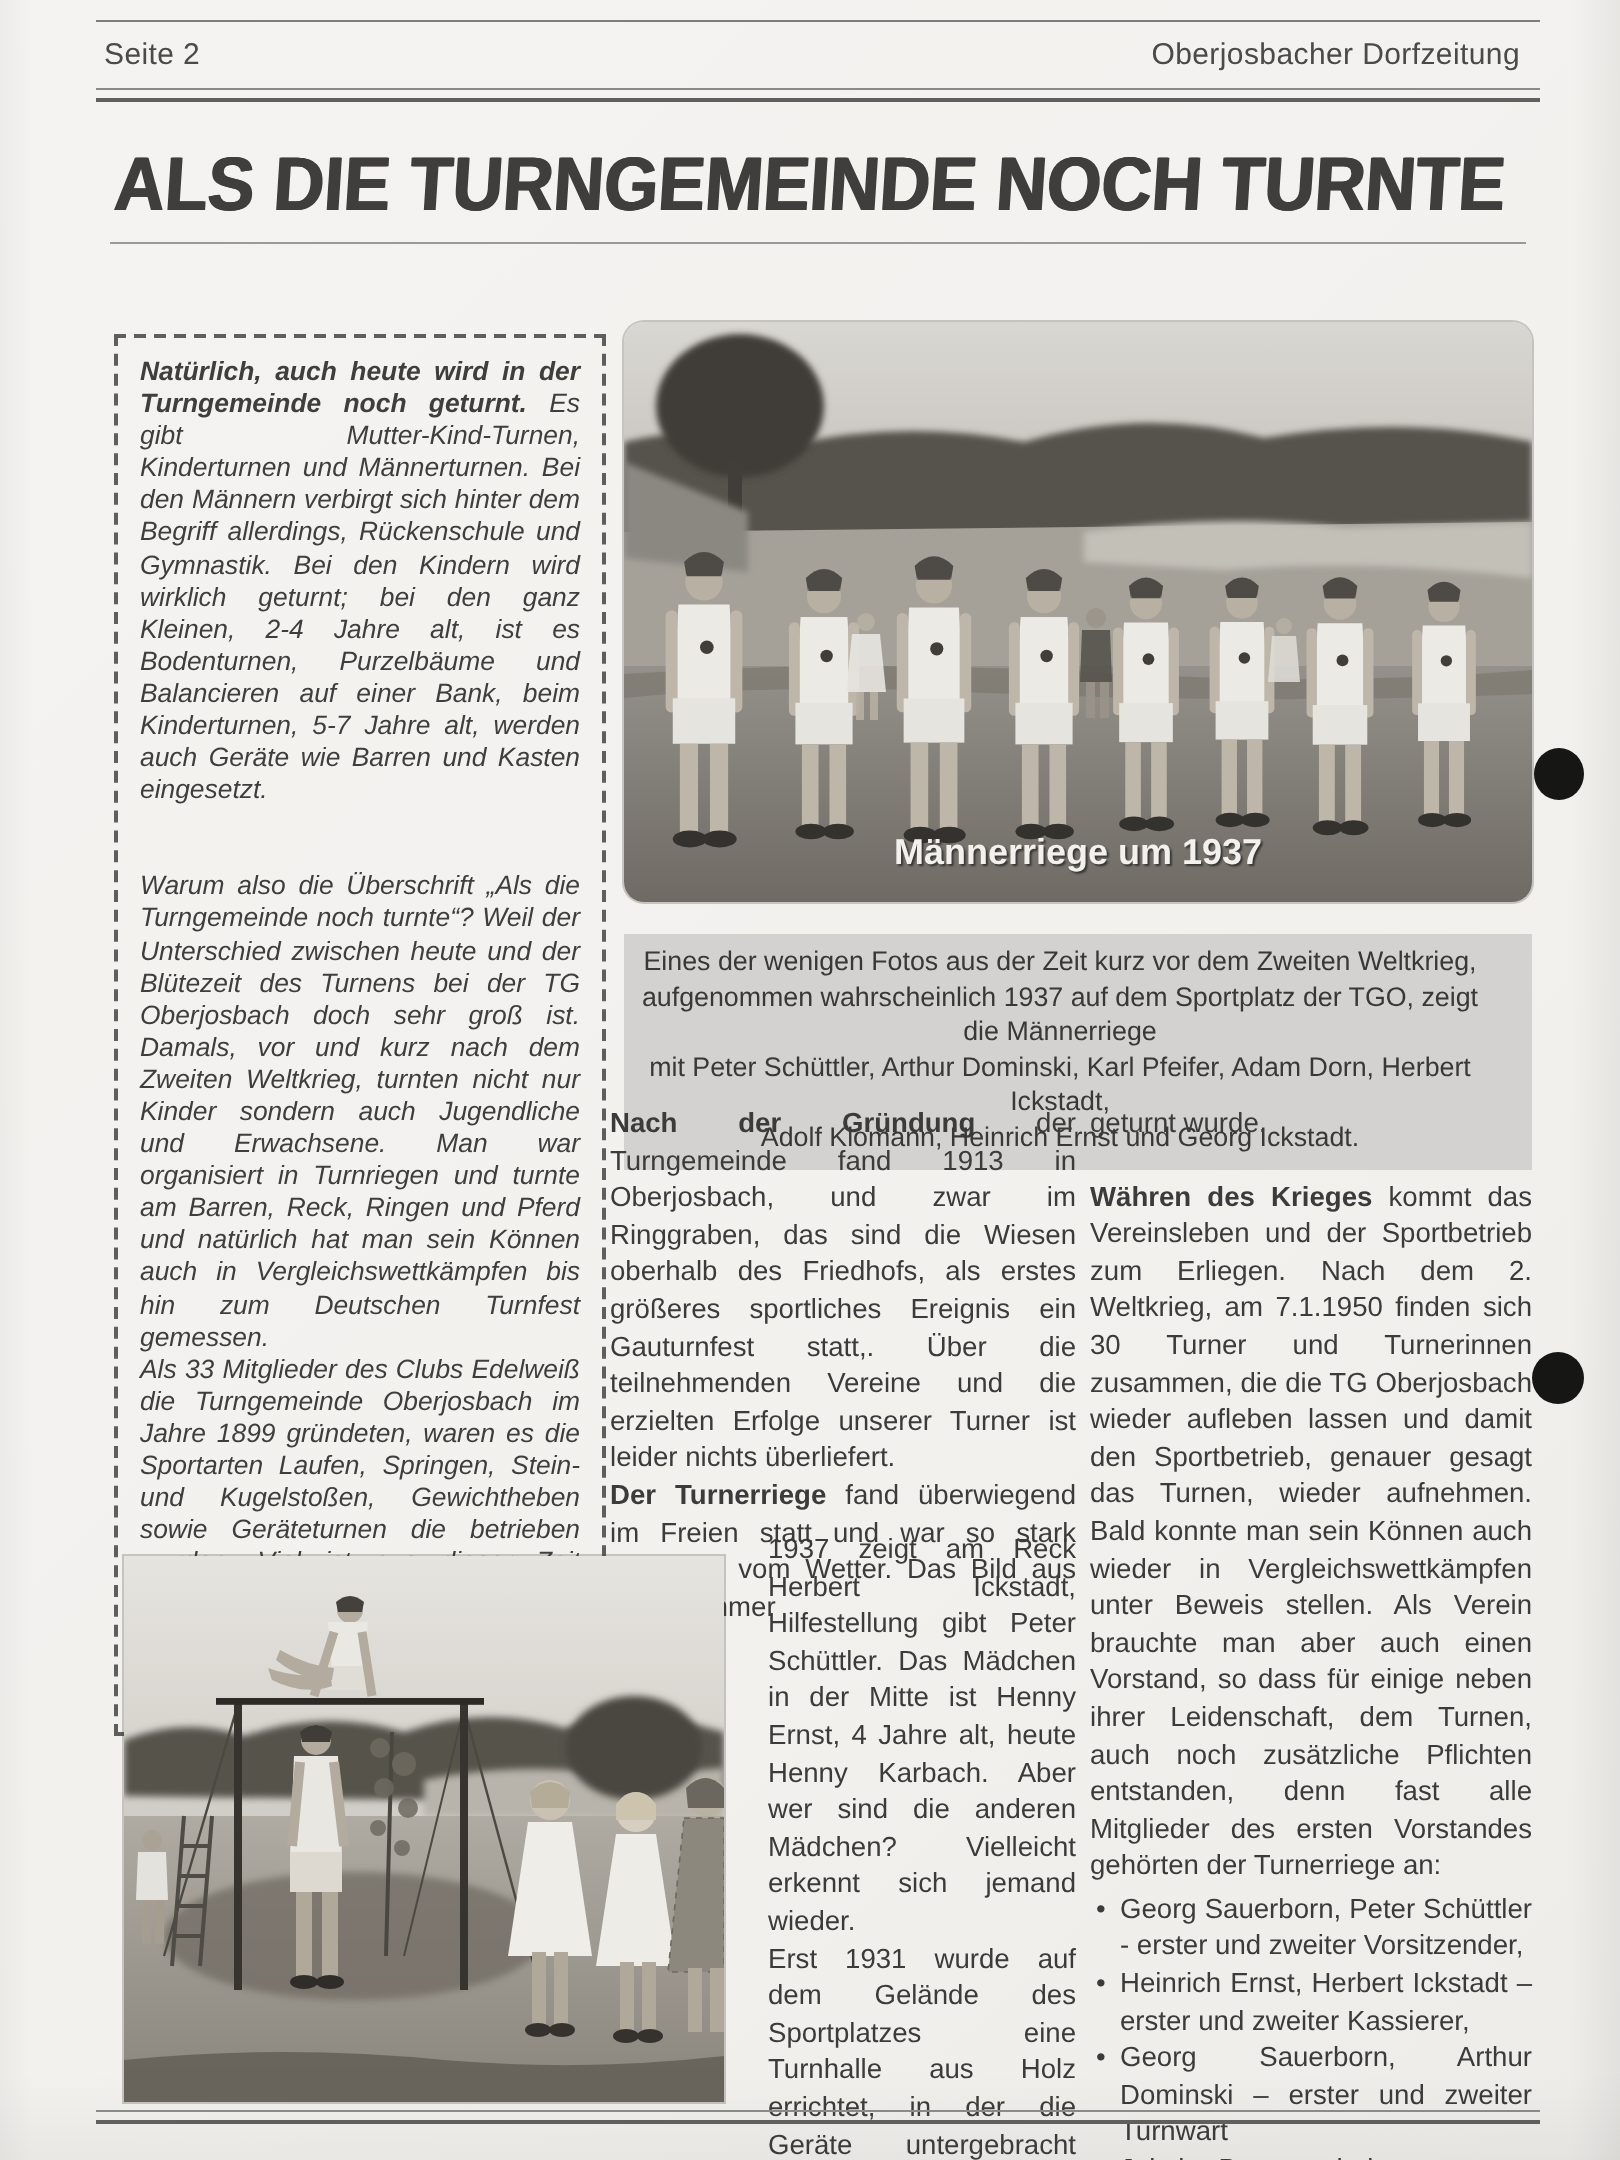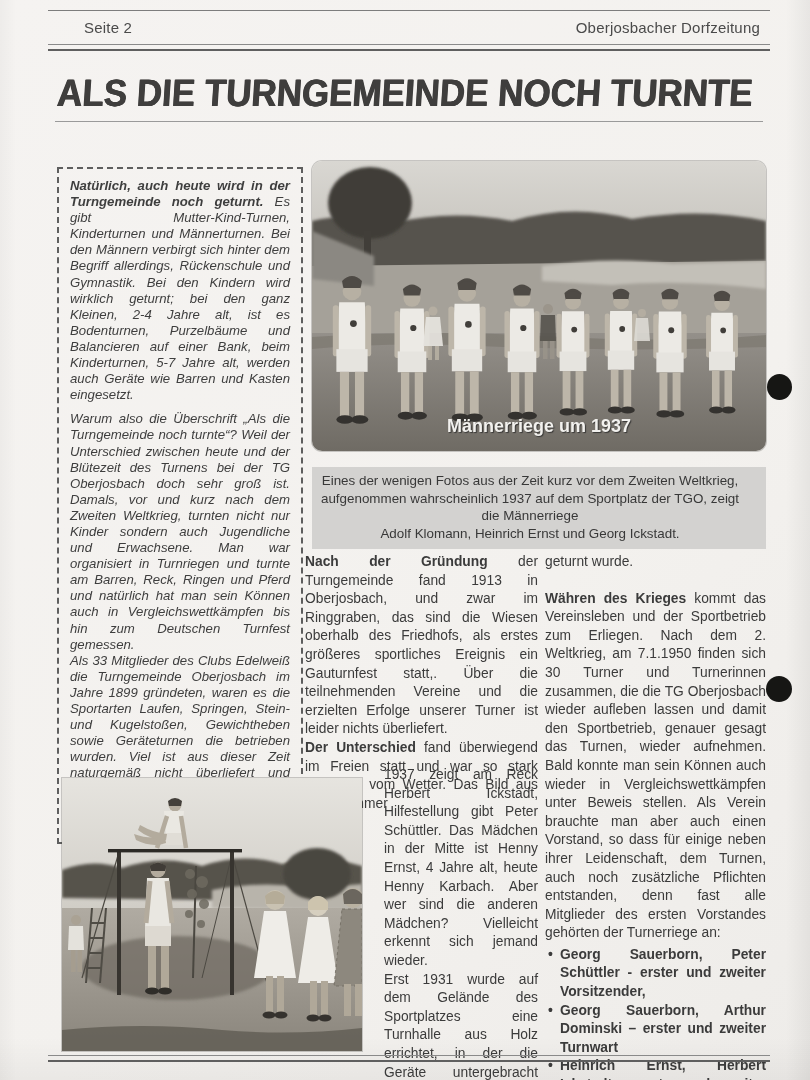--- a/index.html
+++ b/index.html
@@ -7,63 +7,63 @@
   .page{
     position:relative; width:810px; height:1080px; margin:0 auto;
     background:linear-gradient(135deg,#f5f3f1 0%,#f3f1ee 60%,#eeece9 100%);
     font-family:"Liberation Sans", sans-serif;
     color:#3c3c3c; overflow:hidden;
   }
   .edge-shade{position:absolute; inset:0; pointer-events:none;
     background:linear-gradient(to right, rgba(0,0,0,0.03) 0, transparent 2%, transparent 97%, rgba(0,0,0,0.05) 100%),
                linear-gradient(to bottom, transparent 96%, rgba(0,0,0,0.04) 100%);}
   .rule{position:absolute; background:#7d7d7d;}
-  .hdr-text{position:absolute; top:19px; font-size:15px; color:#4a4a4a; letter-spacing:.2px;margin-left:32px;}
+  .hdr-text{position:absolute; top:19px; font-size:15px; color:#4a4a4a; letter-spacing:.2px;}
   .hdr-left{left:52px;}
   .hdr-right{right:50px; text-align:center;}
   .dbl-rule{position:absolute; left:48px; width:722px; height:4px;
     border-top:1px solid #8a8a8a; border-bottom:2px solid #5f5f5f;}
   .headline-wrap{position:absolute; left:0; top:72px; width:810px; text-align:center;}
   .headline{
     display:inline-block; font-size:38px; font-weight:bold; color:#3f3e3d;
     letter-spacing:0px; transform:scaleX(0.92) skewX(-4deg);
     text-shadow:0.6px 0 0 #3f3e3d, -0.4px 0 0 #3f3e3d;
     white-space:nowrap;
   }
   .headline-underline{position:absolute; left:55px; top:121px; width:708px; height:1px; background:#9a9a9a;}
 
   .intro-box{
     position:absolute; left:57px; top:167px; width:220px;
     border:2px dashed #5e5e5e; padding:9px 11px 12px 11px;
     font-style:italic; font-size:13.2px; line-height:16.1px;
     text-align:justify; color:#3e3e3e; hyphens:auto;
   }
   .intro-box p{margin:0;}
-  .intro-box .gap{margin-top:8px;}
+  .intro-box .gap{margin-top:32px;}
   .lead{font-weight:bold;}
 
   .photo{position:absolute; overflow:hidden; box-shadow:0 0 0 1px rgba(60,60,55,.25);}
   .photo-top{left:312px; top:161px; width:454px; height:290px;border-radius:10px;}
   .photo-bottom{left:62px; top:778px; width:300px; height:273px;}
   .photo svg{display:block;}
 
   .caption-box{
     position:absolute; left:312px; top:467px; width:454px;
     background:#d3d2d0; padding:5px 24px 7px 6px; box-sizing:border-box;
     font-size:13.4px; line-height:17.6px; text-align:center; color:#383838;
   }
 
   .col{position:absolute; font-size:13.8px; line-height:18.6px; text-align:justify; color:#3b3b3b; hyphens:auto;}
   .col p{margin:0;}
   .col-mid-wide{left:305px; top:553px; width:233px;}
   .col-mid-narrow{left:384px; top:766px; width:154px;}
   .col-right{left:545px; top:553px; width:221px;}
   .col-right .para-gap{margin-top:18px;}
   .bullets{margin:3px 0 0 0;}
-  .bullet{position:relative; padding-left:15px; margin:0; text-align:justify;font-weight:bold;}
+  .bullet{position:relative; padding-left:15px; margin:0; text-align:justify;}
   .bullet::before{content:"\2022"; position:absolute; left:3px; top:0;}
 
   .hole{position:absolute; background:#161614; border-radius:50%;}
   .hole-top{left:767px; top:374px; width:25px; height:26px;}
   .hole-bottom{left:766px; top:676px; width:26px; height:26px;}
 
   .overlay-label{
     position:absolute; left:0; right:0; bottom:14px; text-align:center;
     color:#f2f1ee; font-weight:bold; font-size:18px;
     text-shadow:1px 1px 1px rgba(40,40,40,.8);
@@ -153,40 +153,41 @@
         <circle cx="330" cy="152" r="4" fill="#b7b0a3"></circle>
         <path d="M324,157 L336,157 L338,180 L322,180 Z" fill="#e0ded8"></path>
       </g>
     </svg>
     <div class="overlay-label">Männerriege um 1937</div>
   </div>
 
   <div class="caption-box">
     <div>Eines der wenigen Fotos aus der Zeit kurz vor dem Zweiten Weltkrieg,</div>
     <div>aufgenommen wahrscheinlich 1937 auf dem Sportplatz der TGO, zeigt die Männerriege</div>
+    <div>mit Peter Schüttler, Arthur Dominski, Karl Pfeifer, Adam Dorn, Herbert Ickstadt,</div>
     <div>Adolf Klomann, Heinrich Ernst und Georg Ickstadt.</div>
   </div>
 
   <div class="col col-mid-wide">
     <p><span class="lead">Nach der Gründung</span><span> der Turngemeinde fand 1913 in Oberjosbach, und zwar im Ringgraben, das sind die Wiesen oberhalb des Friedhofs, als erstes größeres sportliches Ereignis ein Gauturnfest statt,. Über die teilnehmenden Vereine und die erzielten Erfolge unserer Turner ist leider nichts überliefert.</span></p>
-    <p><span class="lead">Der Unterschied</span><span> fand überwiegend im Freien statt und war so stark abhängig vom Wetter. Das Bild aus dem Sommer</span></p>
+    <p><span class="lead">Der Turnerriege</span><span> fand überwiegend im Freien statt und war so stark abhängig vom Wetter. Das Bild aus dem Sommer</span></p>
   </div>
 
   <div class="col col-mid-narrow">
     <p>1937 zeigt am Reck Herbert Ickstadt, Hilfestellung gibt Peter Schüttler. Das Mädchen in der Mitte ist Henny Ernst, 4 Jahre alt, heute Henny Karbach. Aber wer sind die anderen Mädchen? Vielleicht erkennt sich jemand wieder.</p>
     <p>Erst 1931 wurde auf dem Gelände des Sportplatzes eine Turnhalle aus Holz errichtet, in der die Geräte untergebracht und bei schlechtem Wetter</p>
   </div>
 
   <div class="col col-right">
     <p>geturnt wurde.</p>
     <p class="para-gap"><span class="lead">Währen des Krieges</span><span> kommt das Vereinsleben und der Sportbetrieb zum Erliegen. Nach dem 2. Weltkrieg, am 7.1.1950 finden sich 30 Turner und Turnerinnen zusammen, die die TG Oberjosbach wieder aufleben lassen und damit den Sportbetrieb, genauer gesagt das Turnen, wieder aufnehmen. Bald konnte man sein Können auch wieder in Vergleichswettkämpfen unter Beweis stellen. Als Verein brauchte man aber auch einen Vorstand, so dass für einige neben ihrer Leidenschaft, dem Turnen, auch noch zusätzliche Pflichten entstanden, denn fast alle Mitglieder des ersten Vorstandes gehörten der Turnerriege an:</span></p>
     <div class="bullets">
       <p class="bullet">Georg Sauerborn, Peter Schüttler - erster und zweiter Vorsitzender,</p>
+      <p class="bullet">Heinrich Ernst, Herbert Ickstadt – erster und zweiter Kassierer,</p>
       <p class="bullet">Georg Sauerborn, Arthur Dominski – erster und zweiter Turnwart</p>
-      <p class="bullet">Heinrich Ernst, Herbert Ickstadt – erster und zweiter Kassierer,</p>
       <p class="bullet">Jakob Bommersheim – erster Beisitzer</p>
     </div>
 
   </div>
 
   <div class="photo photo-bottom">
     <svg width="300" height="273" viewBox="0 0 300 273">
       <defs>
         <linearGradient id="sky2" x1="0" y1="0" x2="0" y2="1">
           <stop offset="0" stop-color="#e6e4df"></stop>

